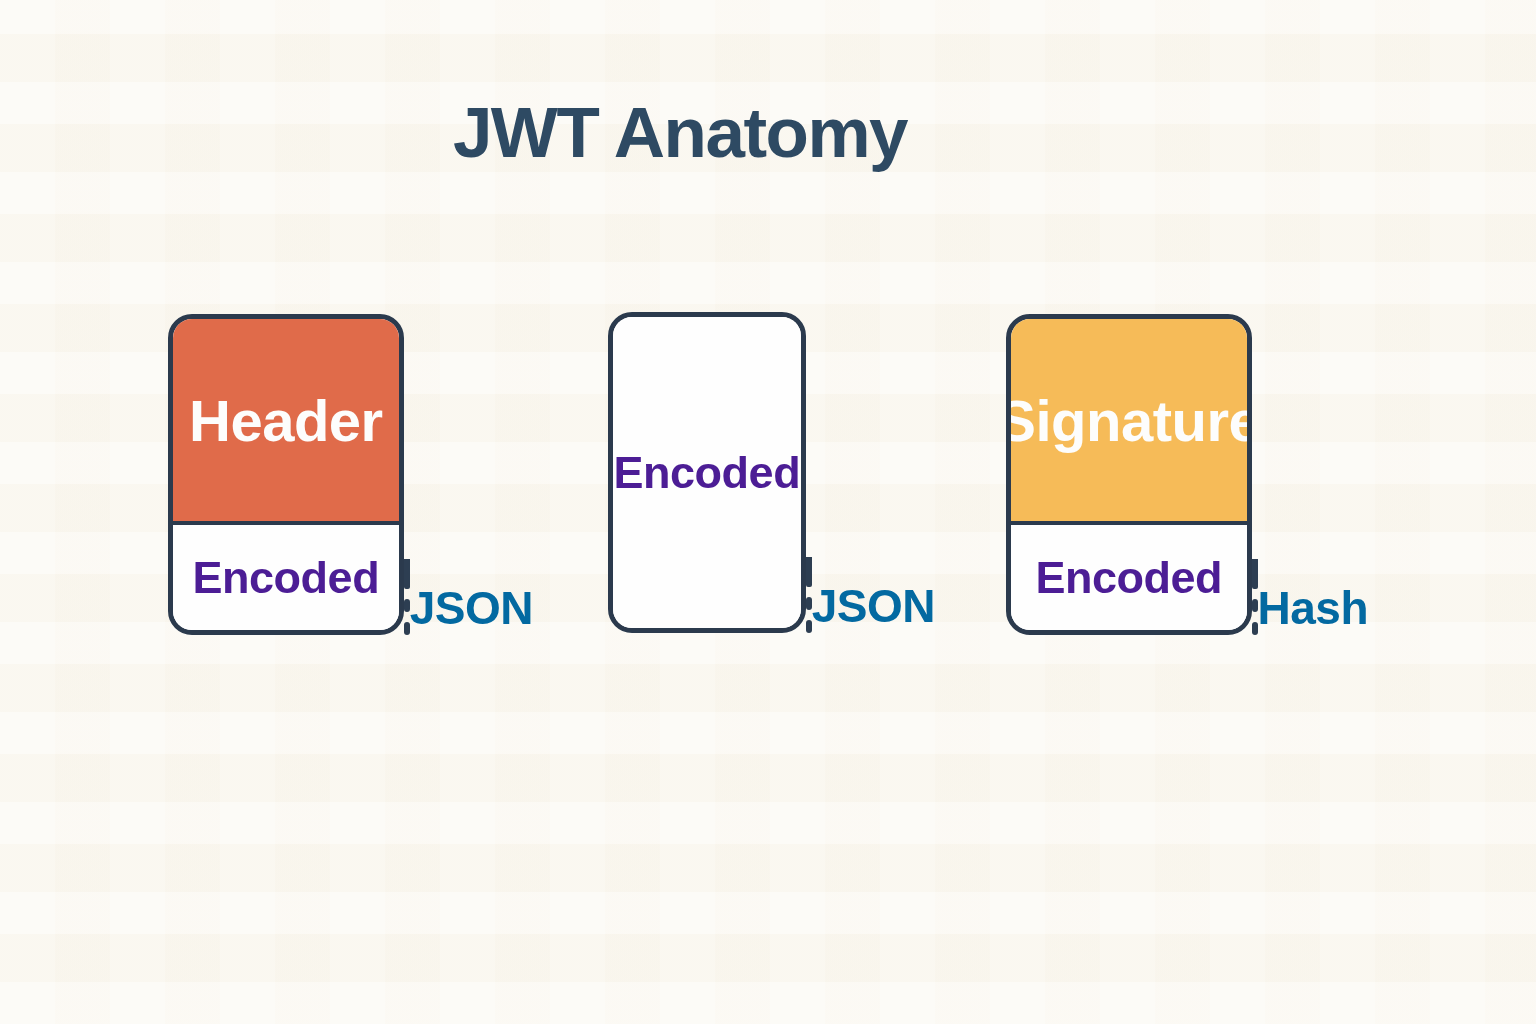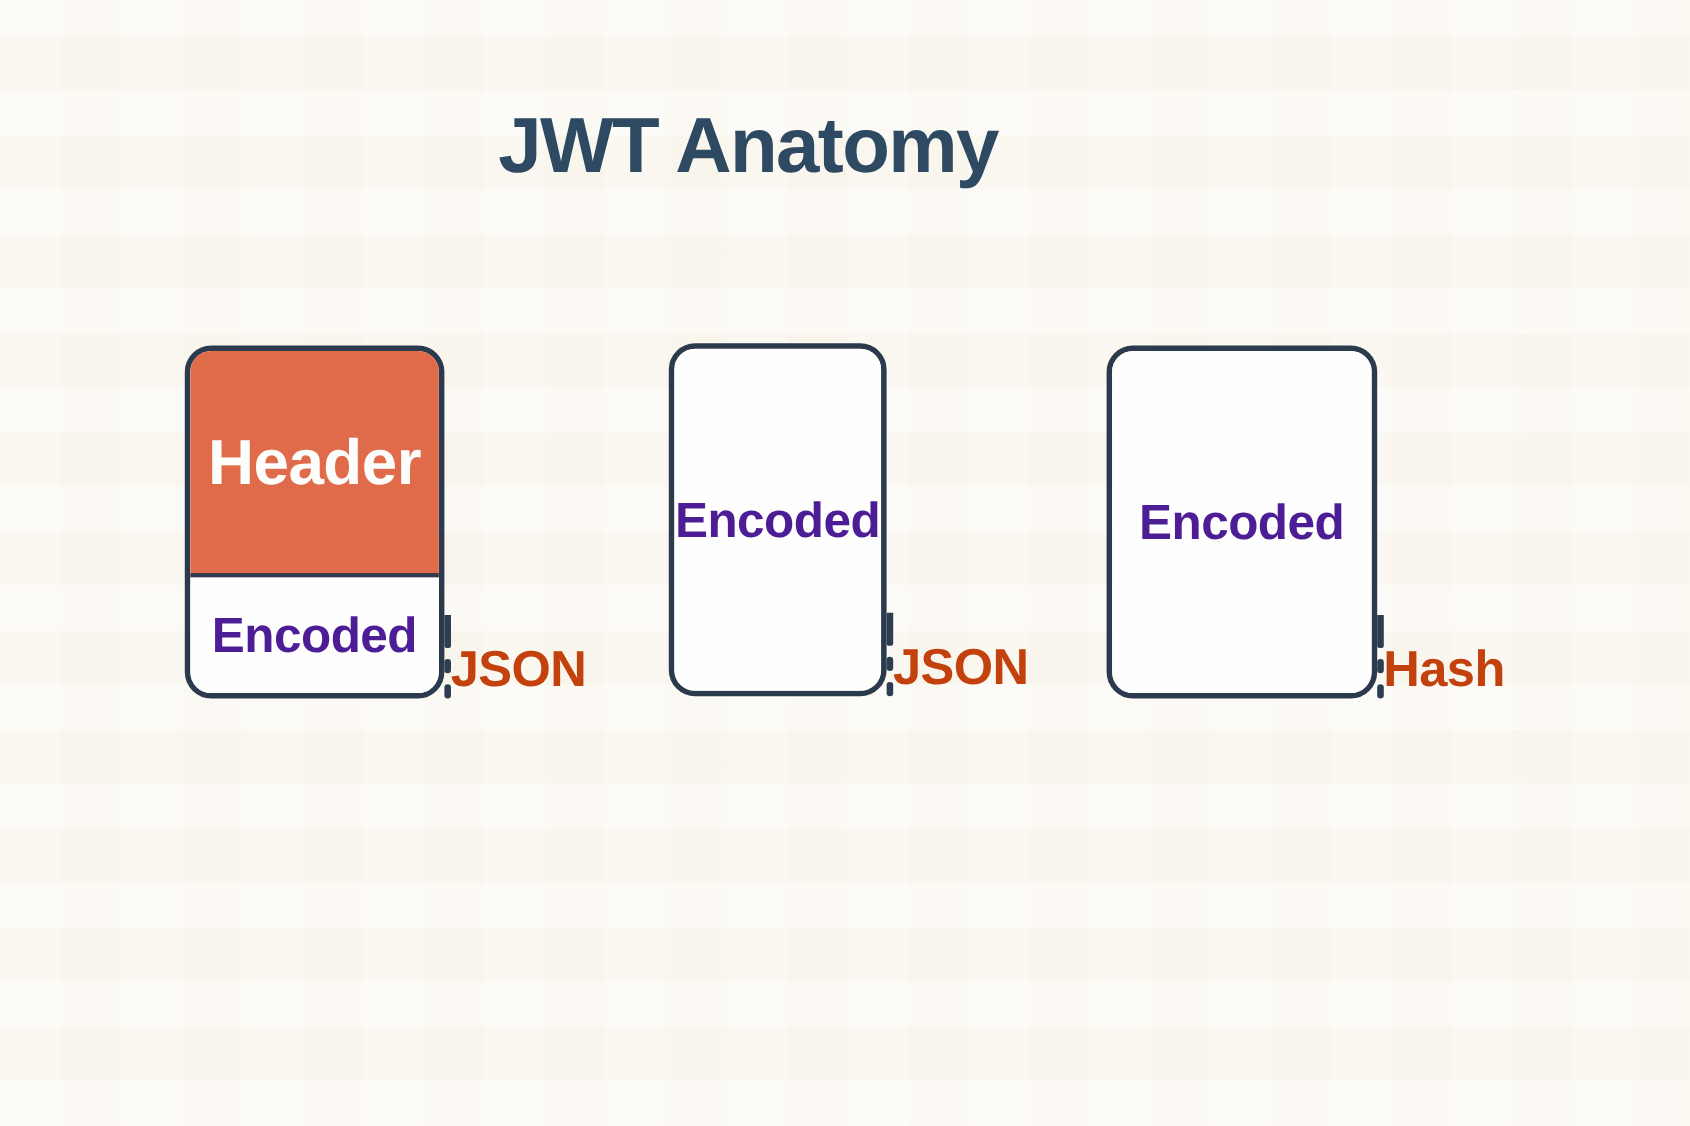--- a/index.html
+++ b/index.html
@@ -100,21 +100,21 @@
     background: #2d3e52;
     border-radius: 3px;
     margin-top: 10px;
   }
 
   .output-label {
     margin-top: 16px;
     font-size: 46px;
     font-weight: 600;
     letter-spacing: -0.5px;
-    color: #c2410c;
+    color: #0369a1;
     text-align: center;
   }
 </style>
 </head>
 <body>
 
 <h1 class="page-title">JWT Anatomy</h1>
 
 <div class="column col-1">
   <div class="card">
@@ -142,20 +142,23 @@
   <div class="connector">
     <div class="stem"></div>
     <div class="dot"></div>
     <div class="dot"></div>
   </div>
   <div class="output-label">JSON</div>
 </div>
 
 <div class="column col-3">
   <div class="card">
+    <div class="card-top" style="background-color: rgb(246, 187, 88);">
+      <span class="card-title">Signature</span>
+    </div>
     <div class="card-bottom">
       <span class="card-state">Encoded</span>
     </div>
   </div>
   <div class="connector">
     <div class="stem"></div>
     <div class="dot"></div>
     <div class="dot"></div>
   </div>
   <div class="output-label">Hash</div>

